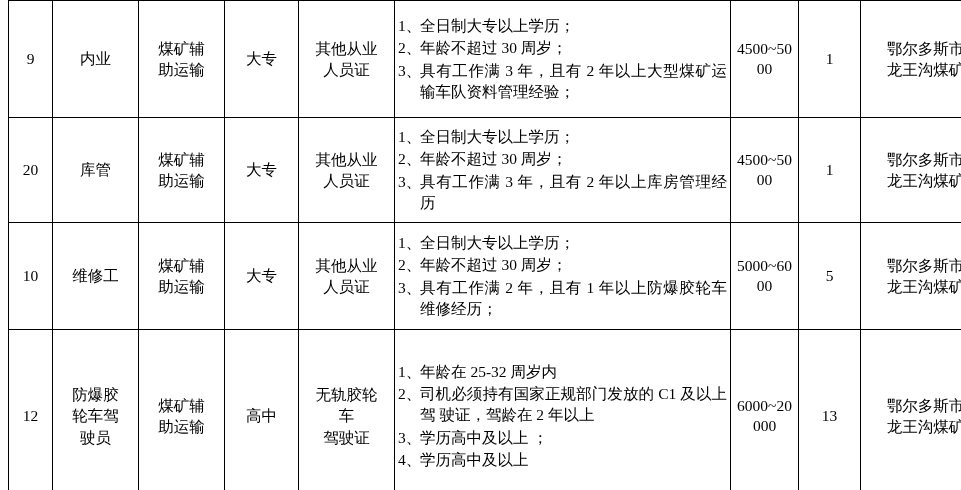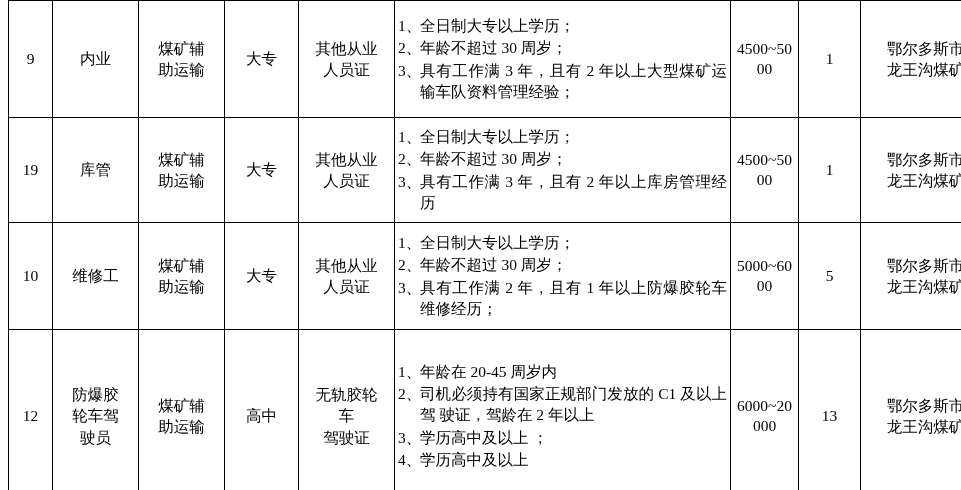--- a/index.html
+++ b/index.html
@@ -157,21 +157,21 @@
         <td class="cell-center">
           <span class="place">
             <span>鄂尔多斯市</span>
             <span>龙王沟煤矿</span>
           </span>
         </td>
 
       </tr>
 
       <tr class="row-10">
-        <td class="cell-center">19</td>
+        <td class="cell-center">20</td>
         <td class="cell-center">库管</td>
         <td class="cell-center">
           <span class="stack">
             <span>煤矿辅</span>
             <span>助运输</span>
           </span>
         </td>
         <td class="cell-center">大专</td>
         <td class="cell-center">
           <span class="stack">
@@ -273,21 +273,21 @@
           <span class="stack">
             <span>无轨胶轮</span>
             <span>车</span>
             <span>驾驶证</span>
           </span>
         </td>
         <td class="cell-req">
           <ul class="req-list">
             <li>
               <span class="marker">1、</span>
-              <span class="txt">年龄在 20-45 周岁内</span>
+              <span class="txt">年龄在 25-32 周岁内</span>
             </li>
             <li>
               <span class="marker">2、</span>
               <span class="txt">司机必须持有国家正规部门发放的 C1 及以上驾 驶证，驾龄在 2 年以上</span>
             </li>
             <li>
               <span class="marker">3、</span>
               <span class="txt">学历高中及以上 ；</span>
             </li>
             <li>

